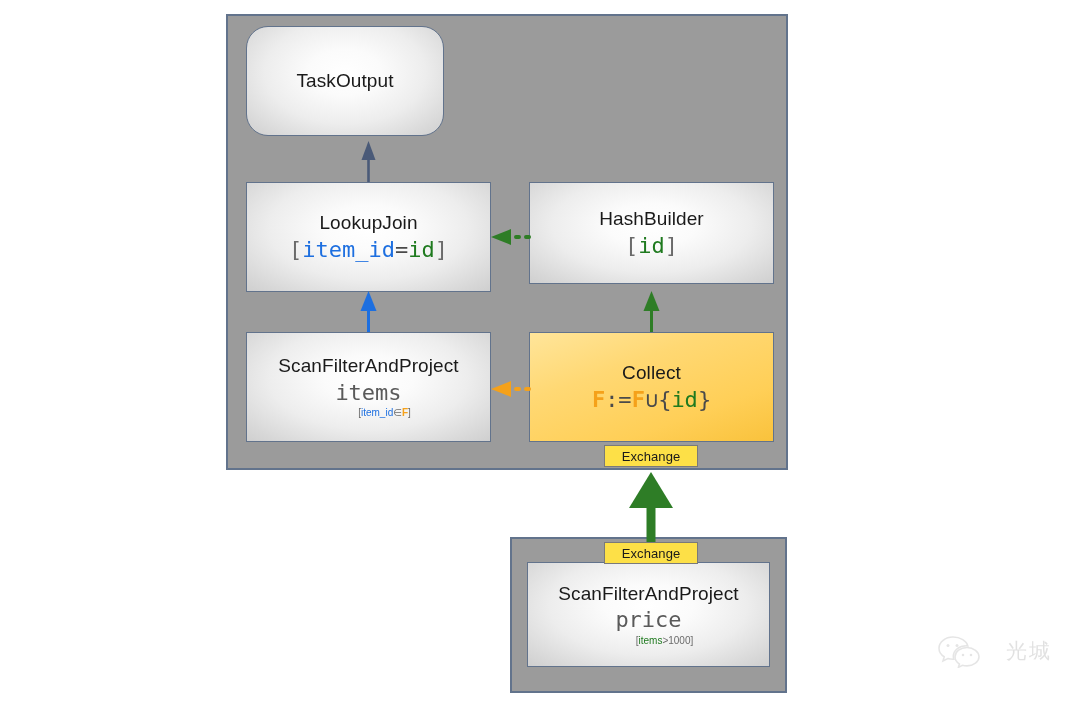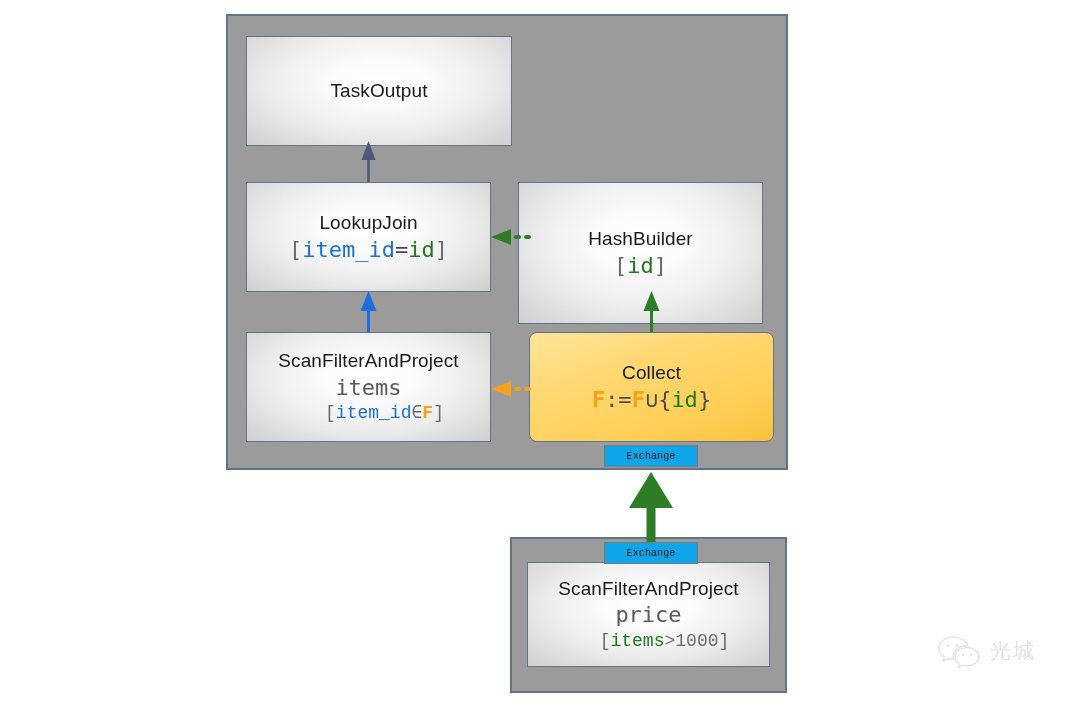--- a/index.html
+++ b/index.html
@@ -44,69 +44,68 @@
     color: #1a1a1a;
     letter-spacing: .1px;
   }
   .node .sub {
     font-family: "DejaVu Sans Mono", "Liberation Mono", monospace;
     font-size: 22px;
     color: #5a5a5a;
     margin-top: 1px;
   }
   .node .pred {
-    font-family: Liberation Mono, monospace;
-    font-size: 18px;
+    font-family: Liberation Sans, sans-serif;
+    font-size: 10px;
     color: #6b6b6b;
     margin-top: 1px;
     margin-left: 32px;
   }
 
   .tok-blue  { color: #1d6fe0; }
   .tok-green { color: #1f7a1f; }
   .tok-gray  { color: #6b6b6b; }
   .tok-orange{ color: #f5a11a; font-weight: bold; }
   .tok-dark  { color: #4a4a4a; }
 
   
-  #node-taskoutput     { left: 246px; top: 36px;  width: 266px; height: 110px; }
+  #node-taskoutput     { left: 246px; top: 26px;  width: 198px; height: 110px; border-radius: 22px; }
   #node-lookupjoin     { left: 246px; top: 182px; width: 245px; height: 110px; align-items: center; }
-  #node-hashbuilder    { left: 518px; top: 182px; width: 245px; height: 142px; }
+  #node-hashbuilder    { left: 529px; top: 182px; width: 245px; height: 102px; }
   #node-scansales      { left: 246px; top: 332px; width: 245px; height: 110px; }
   #node-collect        { left: 529px; top: 332px; width: 245px; height: 110px;
-                         background: linear-gradient(160deg, #ffe59a 0%, #ffd873 34%, #ffcf57 72%, #f9c23c 100%); border-radius: 8px; }
+                         background: linear-gradient(160deg, #ffe59a 0%, #ffd873 34%, #ffcf57 72%, #f9c23c 100%); }
   #node-scanitems      { left: 527px; top: 562px; width: 243px; height: 105px; }
 
   
   .exchange {
     position: absolute;
     box-sizing: border-box;
-    background: #0ea5e9;
+    background: #fde047;
     border: 1.5px solid #7a7a7a;
-    font-size: 10px;
+    font-size: 13px;
     color: #1a1a1a;
     display: flex;
     align-items: center;
     justify-content: center;
     letter-spacing: .1px;
-    font-family: Liberation Mono, monospace;
   }
   #exchange-upper { left: 604px; top: 445px; width: 94px; height: 22px; }
   #exchange-lower { left: 604px; top: 542px; width: 94px; height: 22px; }
 
   
   .arrow { position: absolute; }
 
   
   #watermark {
     position: absolute;
     left: 937px; top: 634px;
     display: flex;
     align-items: center;
-    gap: 7px;
+    gap: 23px;
     opacity: .42;
   }
   #watermark .wm-text {
     font-size: 21px;
     color: #b9b9b9;
     letter-spacing: 2px;
   }
 </style>
 </head>
 <body>

